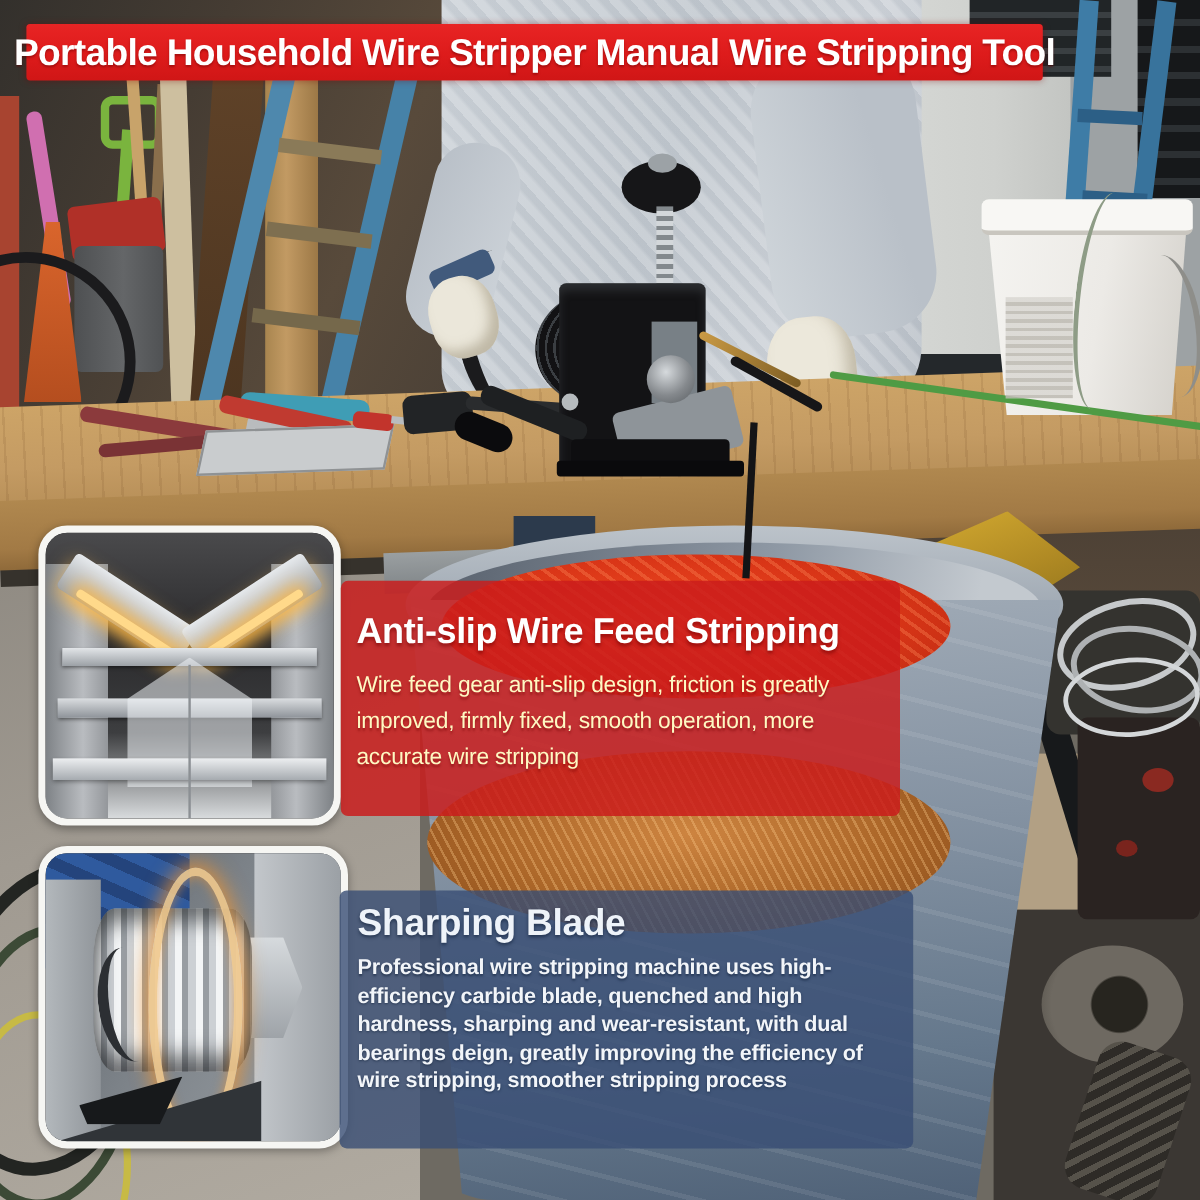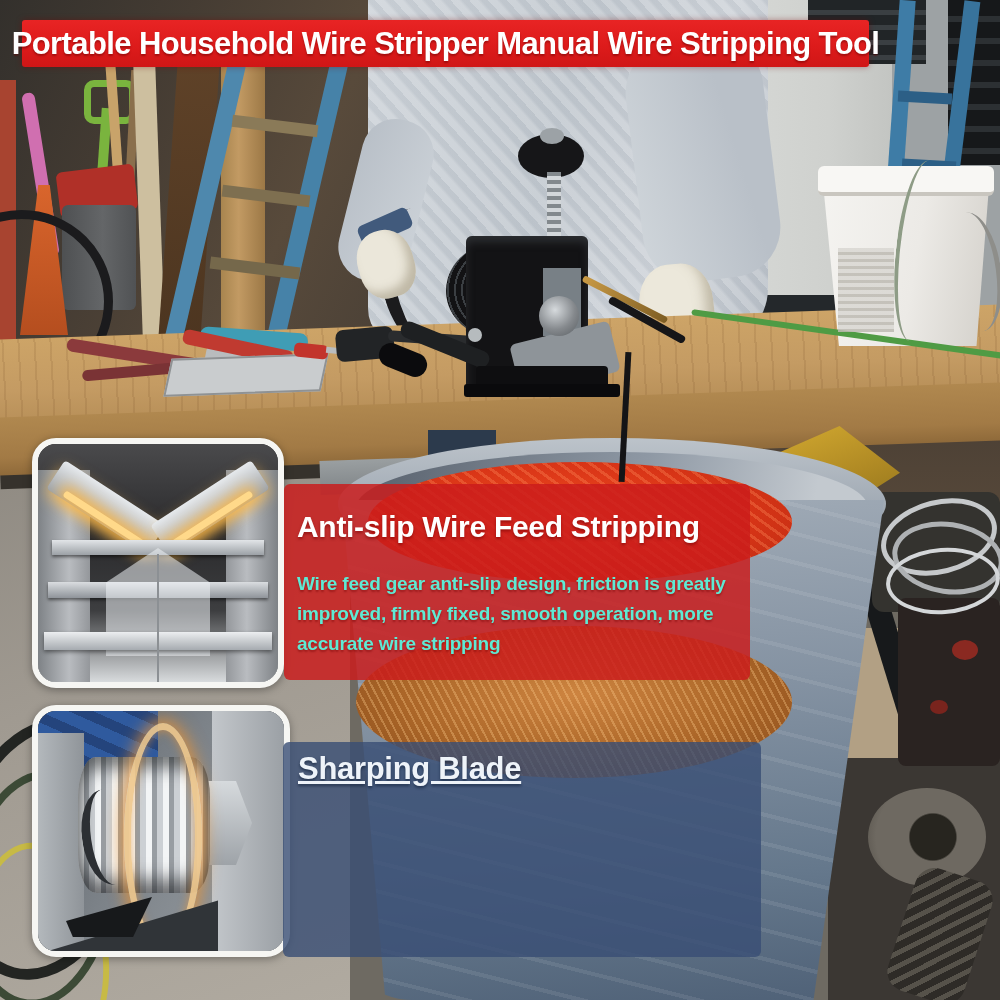--- a/index.html
+++ b/index.html
@@ -26,31 +26,31 @@
   #panel-red{
     left:284px;top:484px;width:466px;height:196px;z-index:28;
     background:rgba(203,28,28,.84);border-radius:6px;
     padding:26px 12px 0 13px;box-sizing:border-box;
   }
   #panel-red .title{
     color:#fff;font-weight:bold;font-size:30px;letter-spacing:-.3px;
     text-shadow:0 2px 3px rgba(110,0,0,.55);white-space:nowrap;
   }
   #panel-red .body{
-    margin-top:25px;color:#5eead4;font-weight:bold;font-size:19px;line-height:30px;
+    margin-top:13px;color:#fef9c3;font-weight:normal;font-size:19px;line-height:30px;
     letter-spacing:-.2px;width:445px;text-shadow:0 2px 2px rgba(110,0,0,.45);
   }
   #panel-blue{
     left:283px;top:742px;width:478px;height:215px;z-index:28;
     background:rgba(56,78,116,.80);border-radius:6px;
     padding:9px 14px 0 15px;box-sizing:border-box;
   }
   #panel-blue .title{
     color:#eef3f9;font-weight:bold;font-size:31px;letter-spacing:-.3px;
-    text-shadow:0 2px 3px rgba(10,25,50,.6);white-space:nowrap;text-decoration:underline;
+    text-shadow:0 2px 3px rgba(10,25,50,.6);white-space:nowrap;
   }
   #panel-blue .body{
     margin-top:8px;color:#f2f5f9;font-weight:bold;font-size:18px;line-height:23.5px;
     letter-spacing:-.2px;width:448px;text-shadow:0 1px 2px rgba(10,25,50,.55);
   }
 </style>
 </head>
 <body>
 
 <div id="canvas">
@@ -281,15 +281,16 @@
     <div class="abs" style="left:44px;top:78px;width:44px;height:96px;border-left:9px solid #2c2f33;border-radius:50%;transform:rotate(-8deg);"></div>
   </div>
 
   <div id="panel-red" class="abs">
     <div class="title">Anti-slip Wire Feed Stripping</div>
     <div class="body">Wire feed gear anti-slip design, friction is greatly improved, firmly fixed, smooth operation, more accurate wire stripping</div>
   </div>
 
   <div id="panel-blue" class="abs">
     <div class="title">Sharping Blade</div>
+    <div class="body">Professional wire stripping machine uses high-efficiency carbide blade, quenched and high hardness, sharping and wear-resistant, with dual bearings deign, greatly improving the efficiency of wire stripping, smoother stripping process</div>
   </div>
 
 </div>
 
 </body></html>

